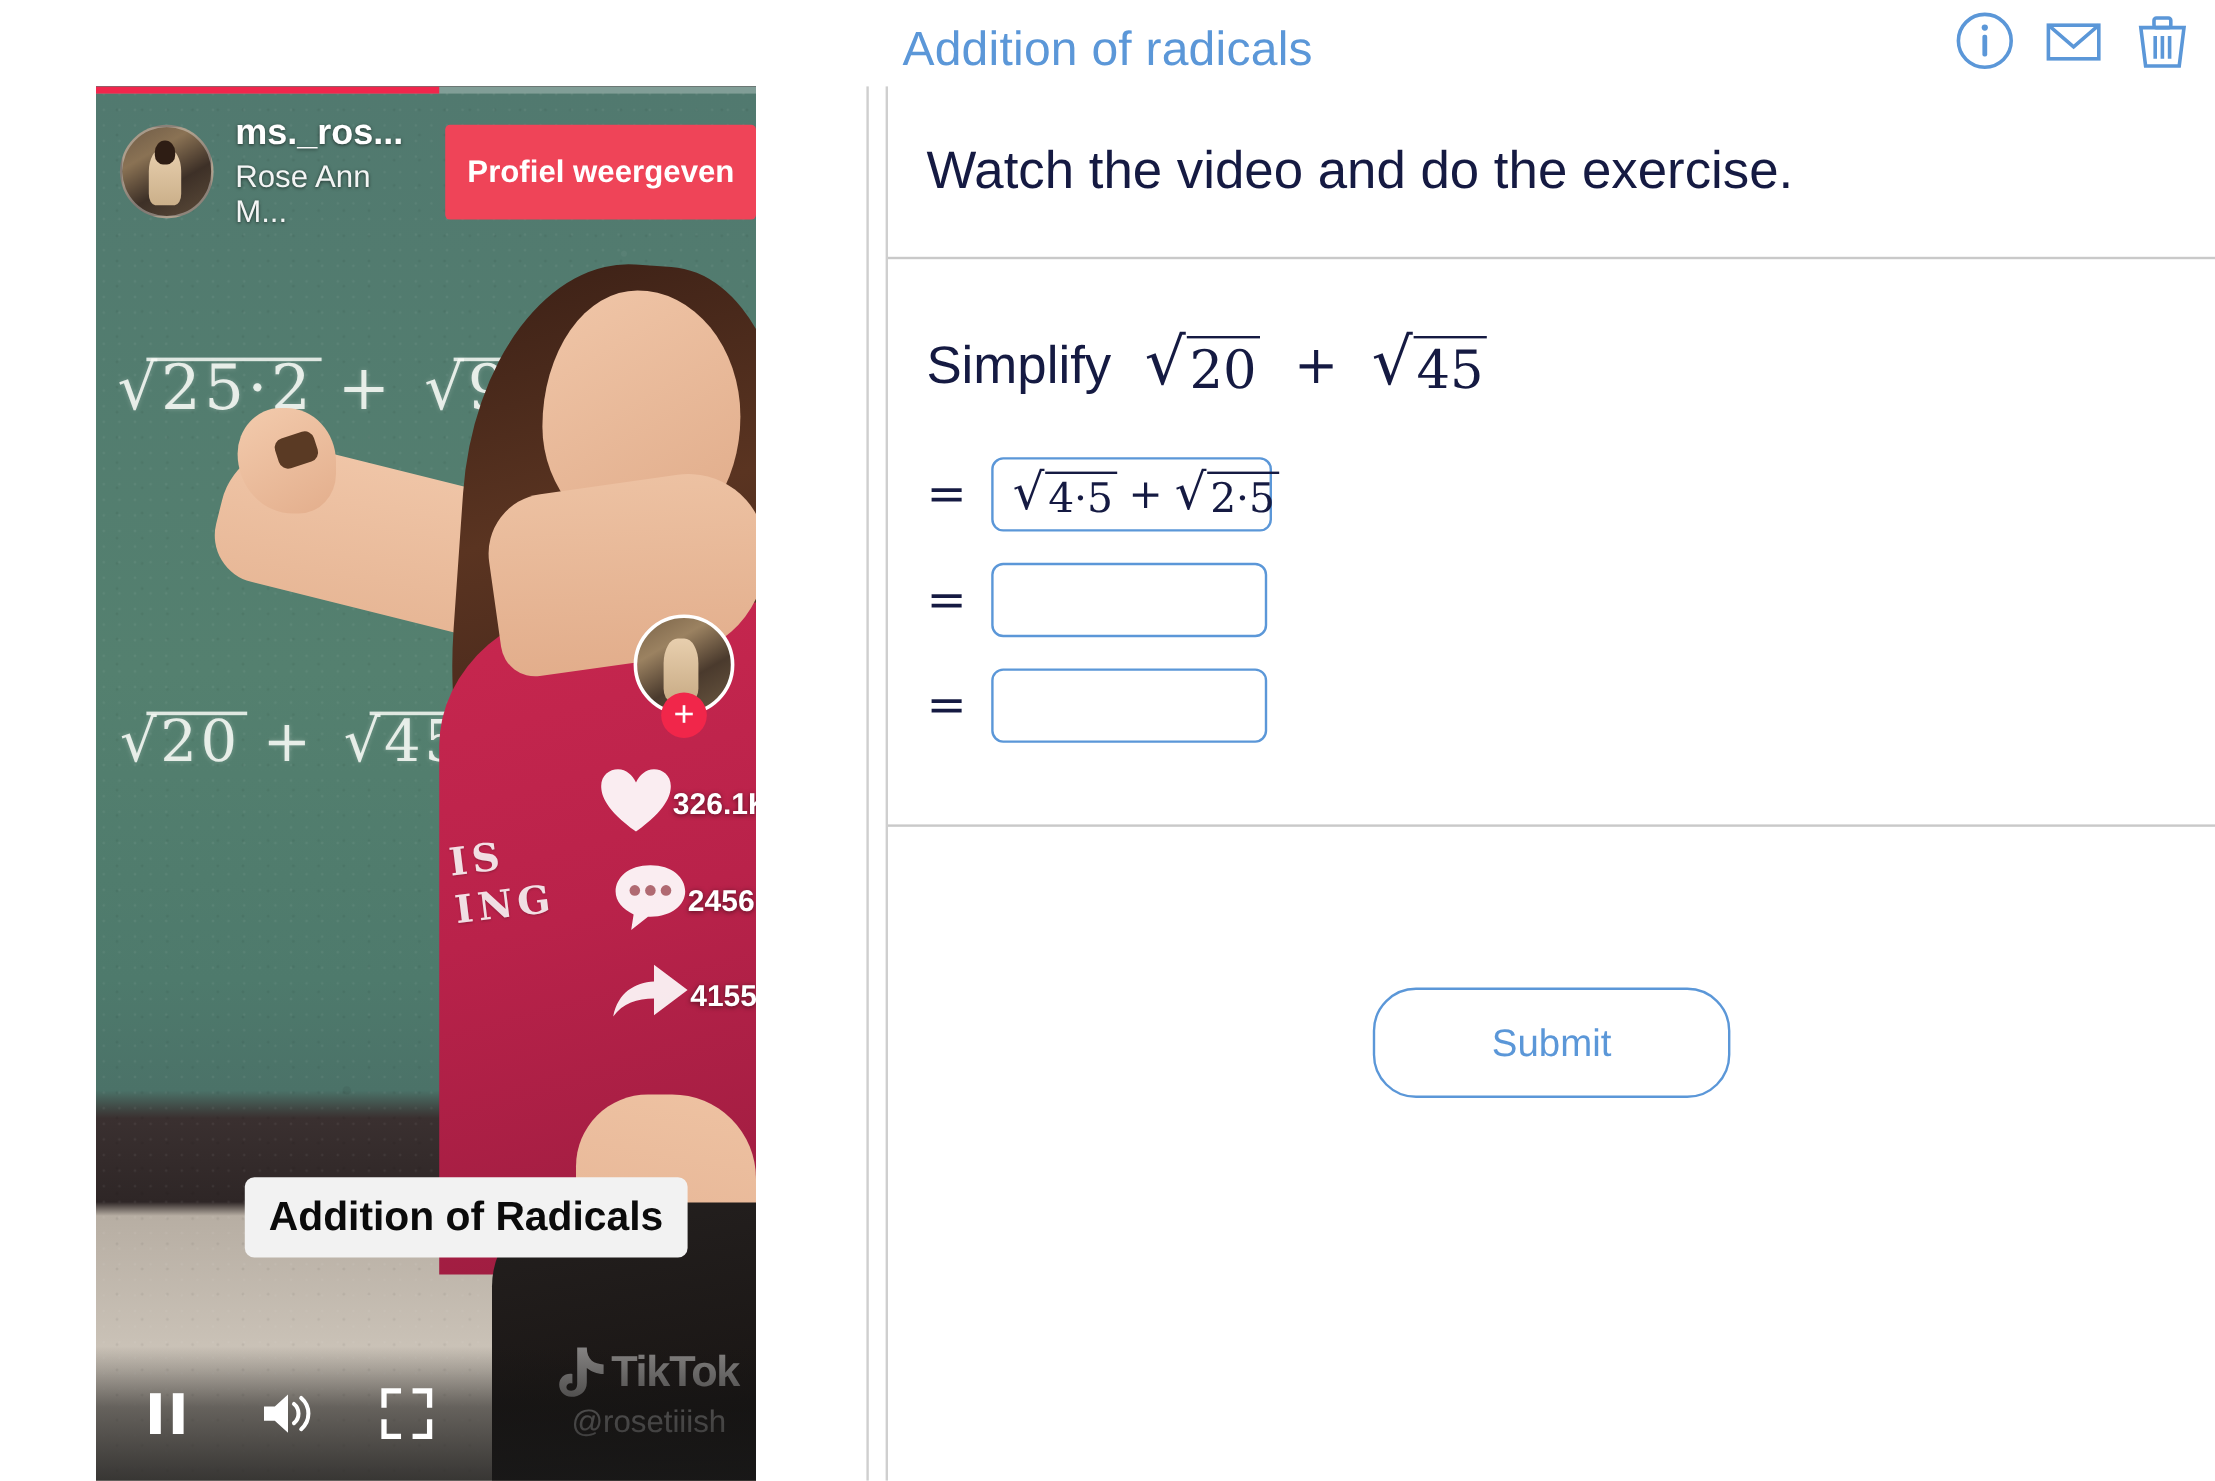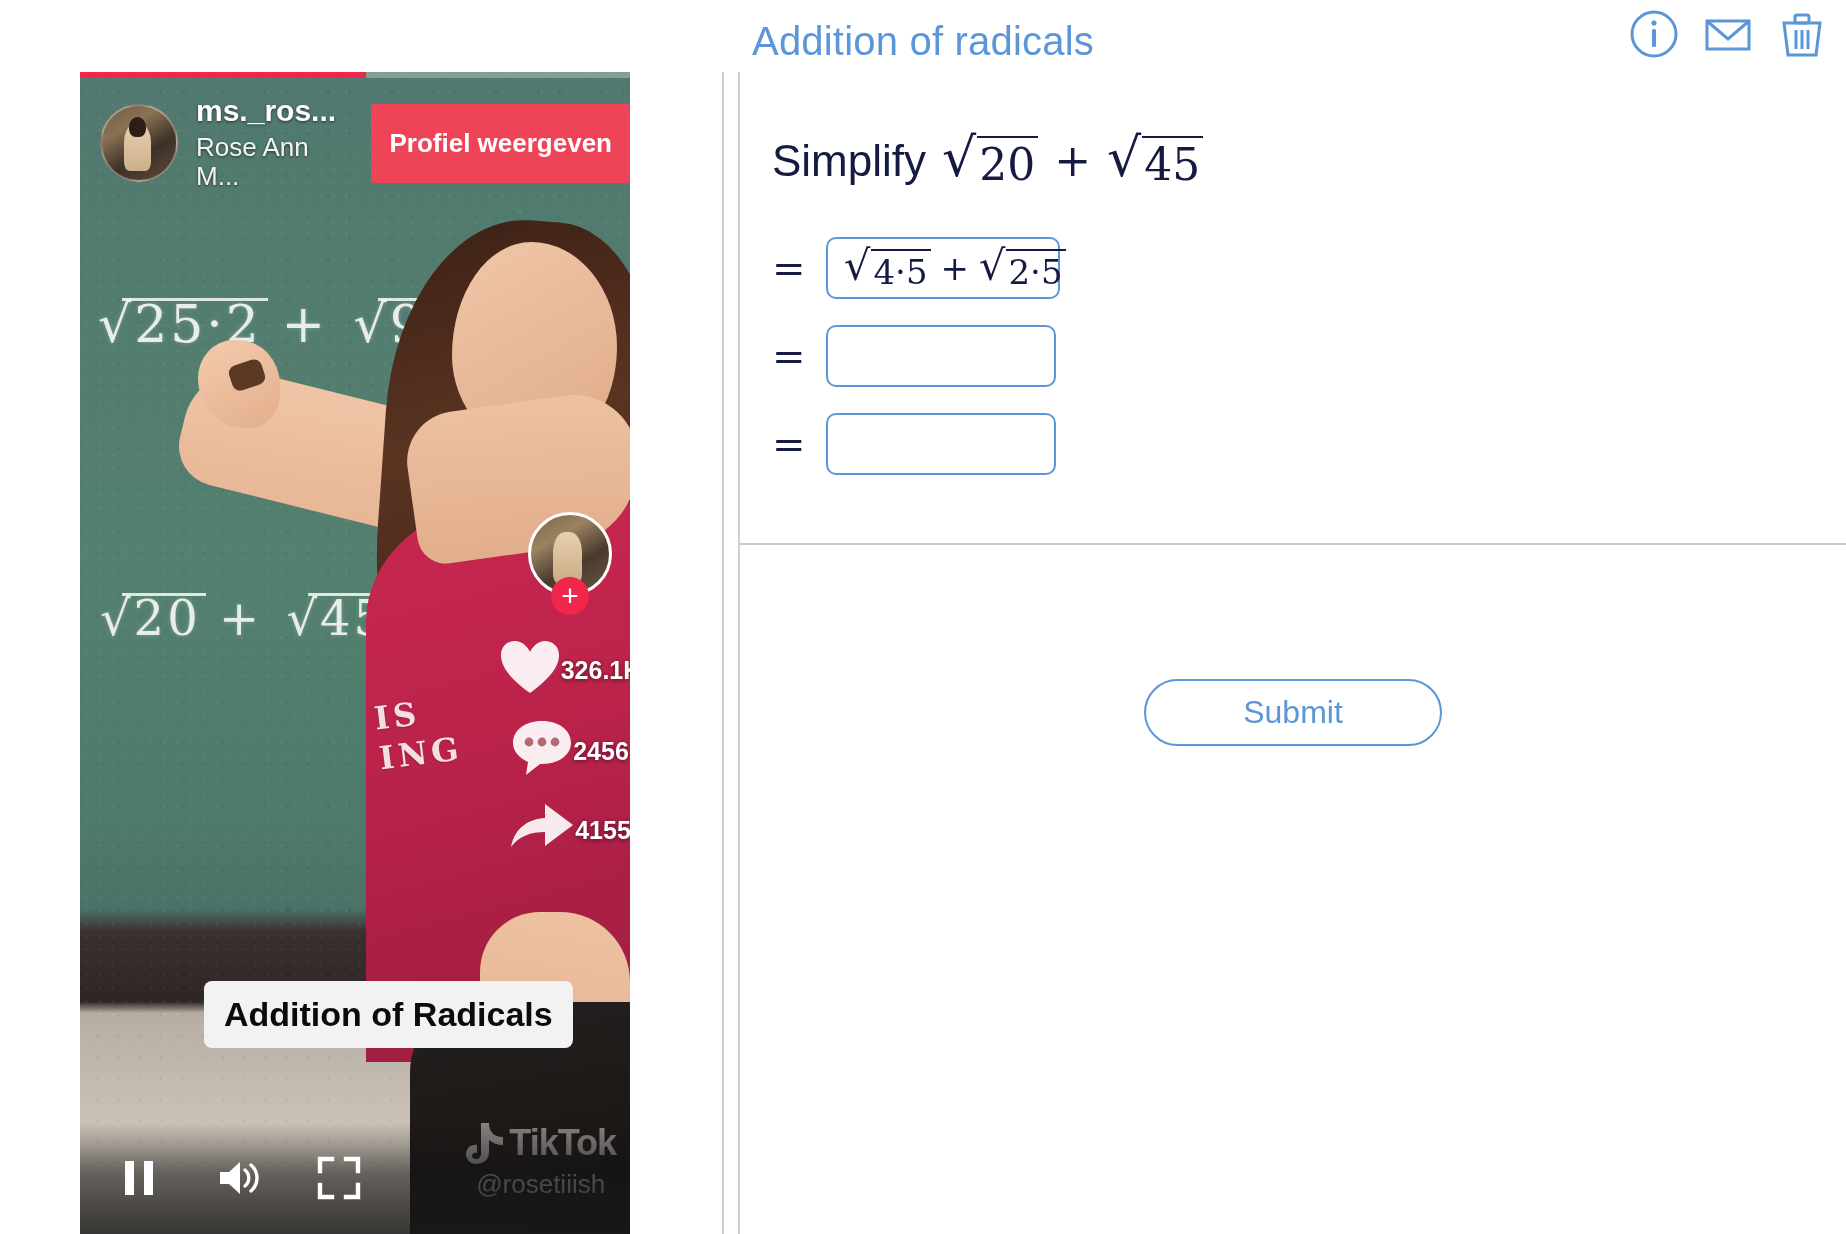--- a/index.html
+++ b/index.html
@@ -378,21 +378,21 @@
     color: #151a42;
     font-weight: 400;
     padding-left: 0;
   }
   .ex-problem-wrap { padding: 60px 32px 42px 32px; border-bottom: 2px solid #c9c9c9; }
   .ex-problem {
     font-size: 44px;
     color: #151a42;
     display: flex;
     align-items: center;
-    gap: 16px;
+    gap: 28px;
     margin-bottom: 48px;
   }
   .mathserif { font-family: "DejaVu Serif", serif; }
 
   
   .sqrt {
     display: inline-flex;
     align-items: flex-start;
     position: relative;
     font-family: "DejaVu Serif", serif;
@@ -434,21 +434,21 @@
   .answer-box.filled { width: 234px; }
   .answer-box.empty  { width: 182px; }
 
   .submit-area {
     display: flex;
     justify-content: center;
     padding-top: 134px;
   }
   .submit-btn {
     width: 298px;
-    height: 67px;
+    height: 92px;
     border: 2.4px solid #5b97d8;
     border-radius: 36px;
     background: #fff;
     color: #5b97d8;
     font-size: 32px;
     font-family: "Liberation Sans", sans-serif;
     cursor: pointer;
   }
 </style>
 </head>
@@ -578,20 +578,23 @@
       <path d="M16 42 H4 V30" fill="none" stroke="#fff" stroke-width="4.4" stroke-linecap="square"></path>
     </svg>
   </div>
 </div>
 
 <div class="v-divider"></div>
 <div class="v-divider2"></div>
 
 <div class="exercise">
 
+  <div class="ex-section">
+    <div class="ex-instruction">Watch the video and do the exercise.</div>
+  </div>
 
   <div class="ex-problem-wrap">
 
     <div class="ex-problem">
       <span>Simplify</span>
       <span class="sqrt">
         <span class="sqrt-sign">√</span>
         <span class="sqrt-body">20</span>
       </span>
       <span class="mathserif">+</span>

